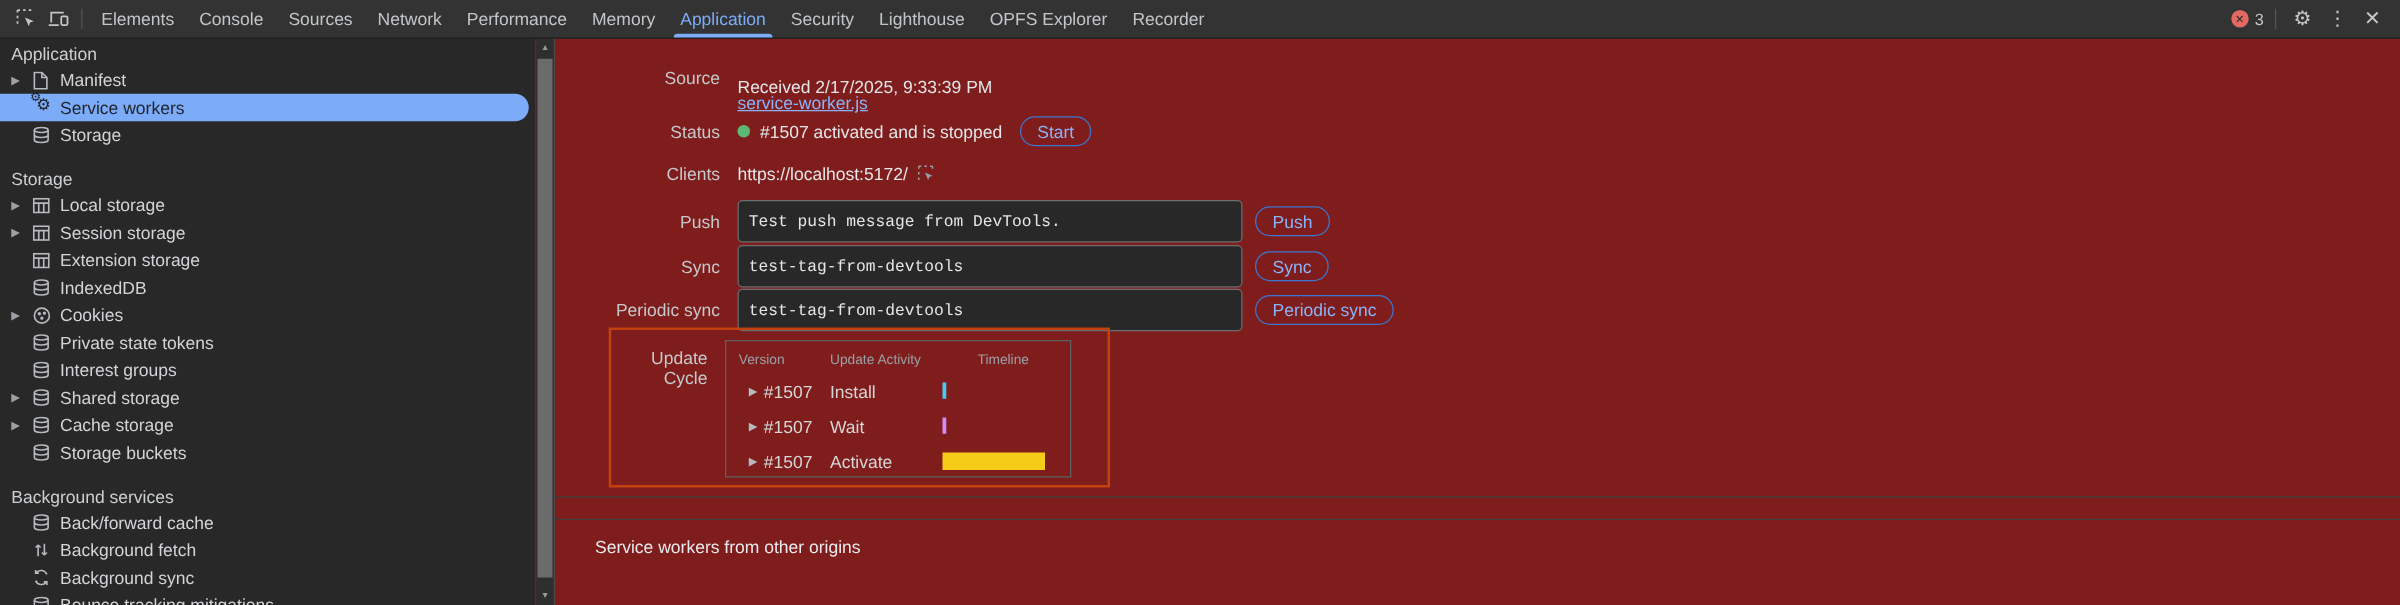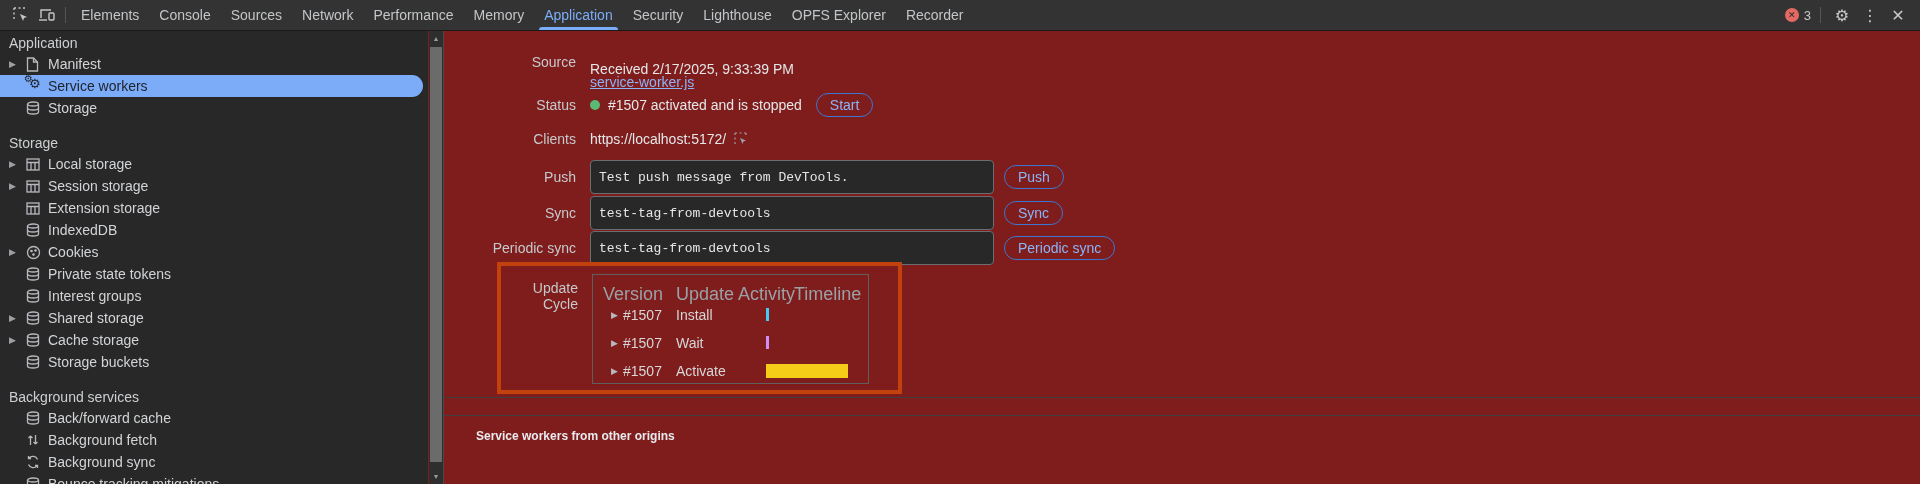--- a/index.html
+++ b/index.html
@@ -54,30 +54,30 @@
   .val{color:#e4e6e8;}
   .link{color:#8ab4f8;text-decoration:underline;cursor:pointer;margin-top:41px;}
   .dot{width:10px;height:10px;border-radius:50%;background:#5bb974;margin-right:8px;flex:none;}
   .btn{background:transparent;border:1px solid #3b77d2;color:#8ab4f8;border-radius:13px;height:24px;
        padding:0 13px;font-size:14px;font-family:inherit;cursor:pointer;white-space:nowrap;}
   .ti{width:386px;height:24px;background:#282828;border:1px solid #6a6e72;border-radius:4px;color:#e6e6e6;
       font-family:"Liberation Mono","DejaVu Sans Mono",monospace;font-size:13px;padding:4px 8px;margin-right:10px;}
   .focus-ic{margin-left:8px;color:#9aa0a6;display:flex;cursor:pointer;}
 
   
-  .ucycle{position:absolute;left:53px;top:231px;width:397px;height:124px;border:4px solid #c2410c;}
+  .ucycle{position:absolute;left:43px;top:231px;width:397px;height:124px;border:2px solid #c2410c;}
   .uc-label{position:absolute;left:0;top:14px;width:77px;text-align:right;color:#c6c9cc;}
   .uc-table{position:absolute;left:91px;top:8px;width:275px;height:108px;border:1px solid #5f5f5f;}
   .uc-cell{position:absolute;white-space:nowrap;}
-  .uc-head{color:#9aa0a6;font-size:18px;}
+  .uc-head{color:#9aa0a6;font-size:11px;}
   .uc-arrow{font-size:9px;color:#b6b9bd;}
   .uc-mark{position:absolute;}
 
   .divider{position:absolute;left:0;right:0;height:1px;background:#3f3f3f;}
-  .h-origins{position:absolute;left:32px;font-weight:bold;color:#e8eaed;font-size:12px;margin:0;}
+  .h-origins{position:absolute;left:32px;font-weight:normal;color:#e8eaed;font-size:14px;margin:0;}
   .a-origins{position:absolute;left:32px;font-size:14px;}
 </style>
 </head>
 <body>
 
 <div class="canvas">
 
   <header class="tabbar">
     <div class="tb-left">
       <span class="tb-icon">

